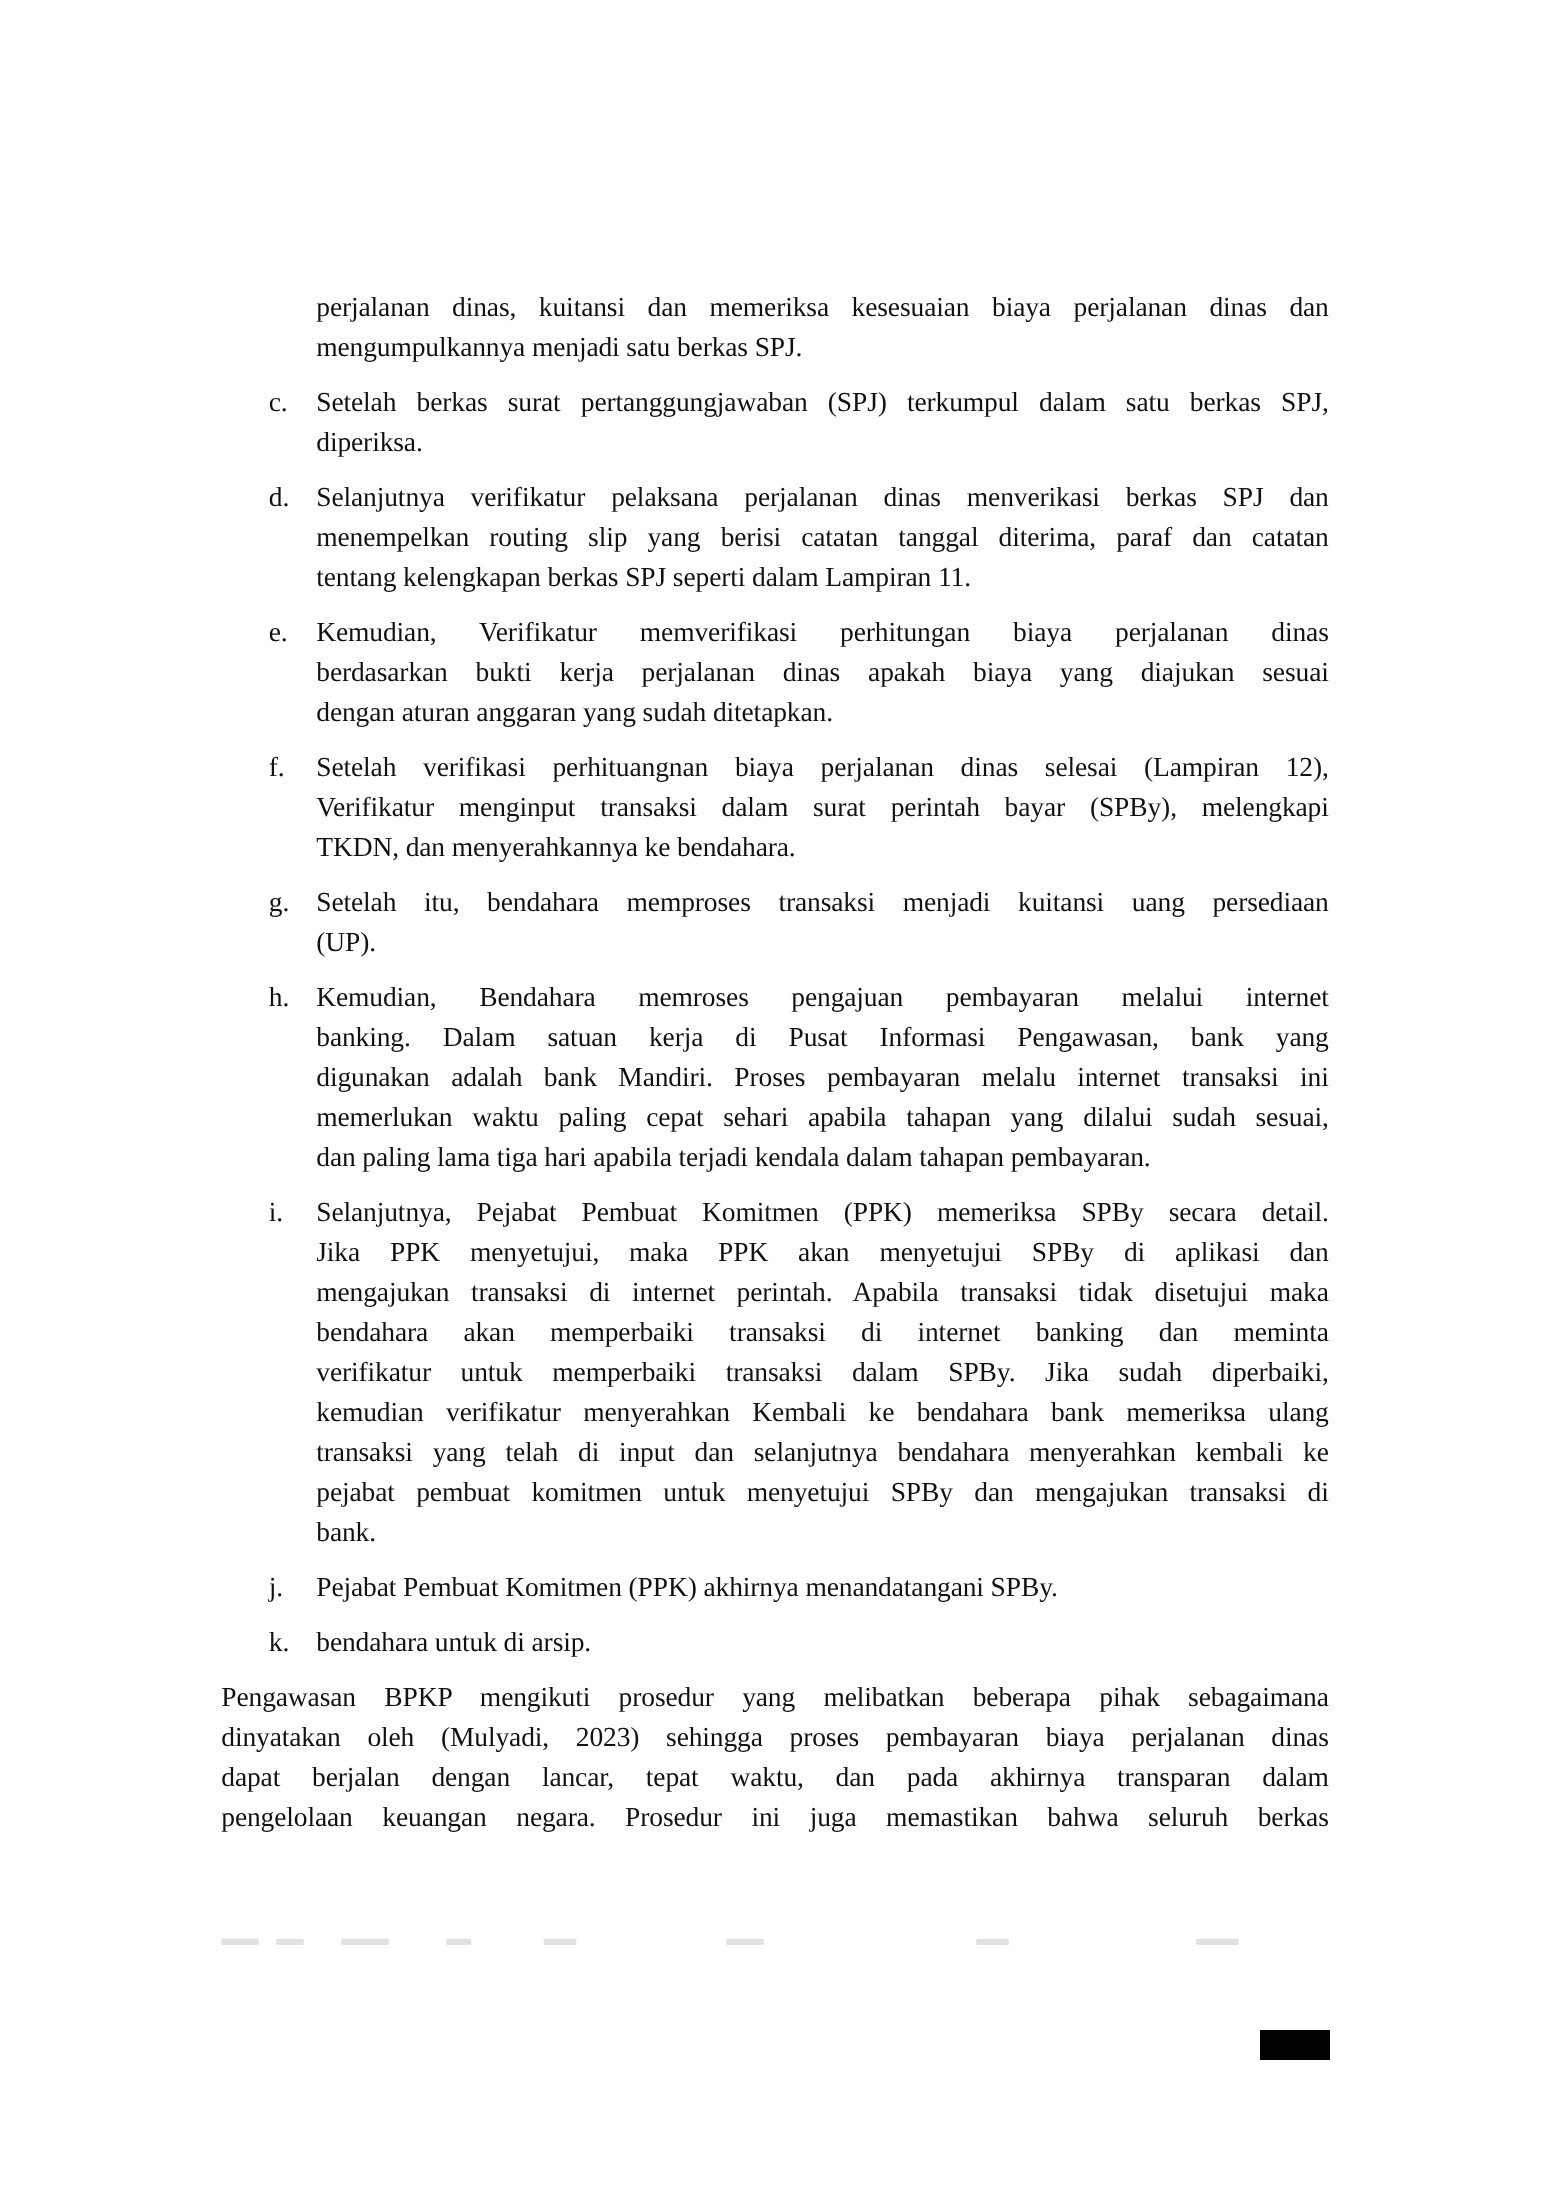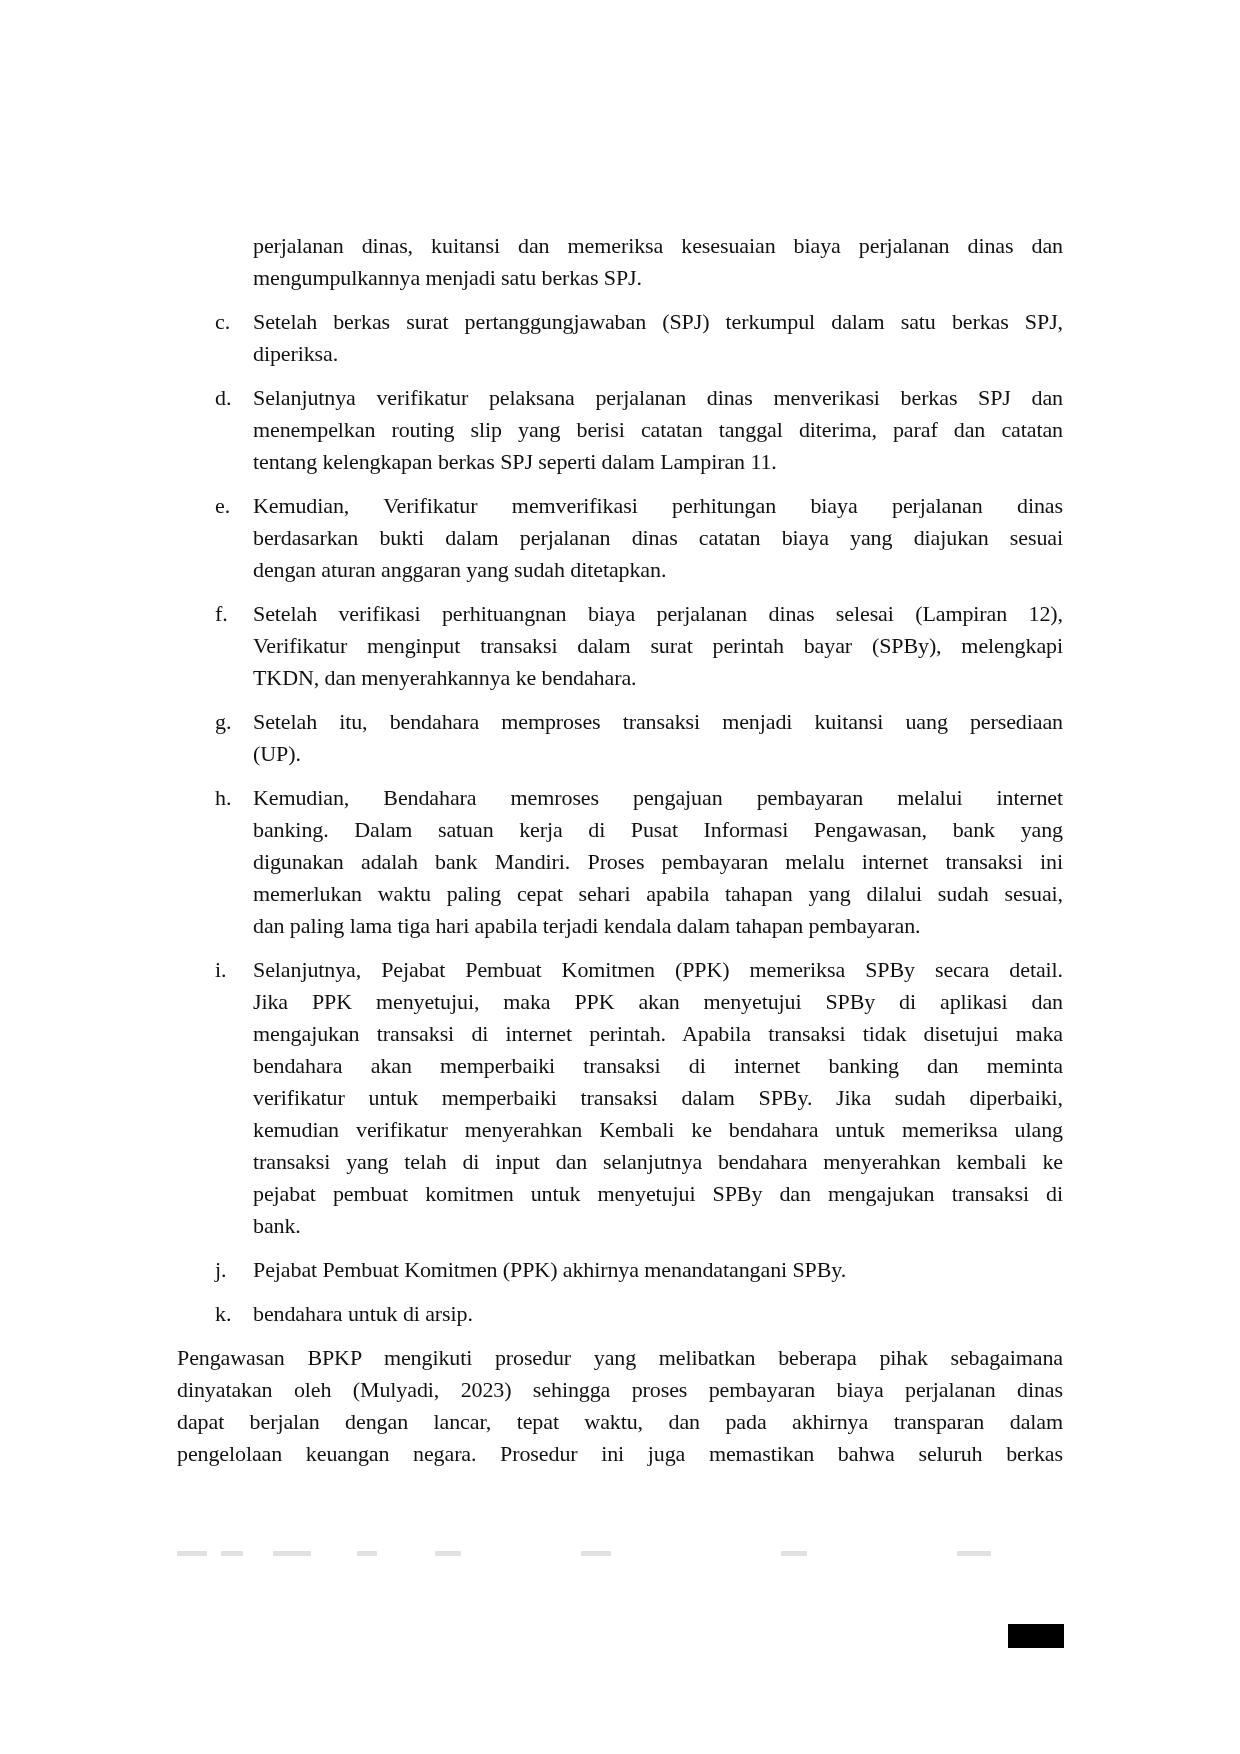--- a/index.html
+++ b/index.html
@@ -66,21 +66,21 @@
   <div class="para list-item">
     <span class="item-marker">d.</span>
     <div class="ln">Selanjutnya verifikatur pelaksana perjalanan dinas menverikasi berkas SPJ dan</div>
     <div class="ln">menempelkan routing slip yang berisi catatan tanggal diterima, paraf dan catatan</div>
     <div class="ln last">tentang kelengkapan berkas SPJ seperti dalam Lampiran 11.</div>
   </div>
 
   <div class="para list-item">
     <span class="item-marker">e.</span>
     <div class="ln">Kemudian, Verifikatur memverifikasi perhitungan biaya perjalanan dinas</div>
-    <div class="ln">berdasarkan bukti dalam perjalanan dinas catatan biaya yang diajukan sesuai</div>
+    <div class="ln">berdasarkan bukti kerja perjalanan dinas apakah biaya yang diajukan sesuai</div>
     <div class="ln last">dengan aturan anggaran yang sudah ditetapkan.</div>
   </div>
 
   <div class="para list-item">
     <span class="item-marker">f.</span>
     <div class="ln">Setelah verifikasi perhituangnan biaya perjalanan dinas selesai (Lampiran 12),</div>
     <div class="ln">Verifikatur menginput transaksi dalam surat perintah bayar (SPBy), melengkapi</div>
     <div class="ln last">TKDN, dan menyerahkannya ke bendahara.</div>
   </div>
 
@@ -99,21 +99,21 @@
     <div class="ln last">dan paling lama tiga hari apabila terjadi kendala dalam tahapan pembayaran.</div>
   </div>
 
   <div class="para list-item">
     <span class="item-marker">i.</span>
     <div class="ln">Selanjutnya, Pejabat Pembuat Komitmen (PPK) memeriksa SPBy secara detail.</div>
     <div class="ln">Jika PPK menyetujui, maka PPK akan menyetujui SPBy di aplikasi dan</div>
     <div class="ln">mengajukan transaksi di internet perintah. Apabila transaksi tidak disetujui maka</div>
     <div class="ln">bendahara akan memperbaiki transaksi di internet banking dan meminta</div>
     <div class="ln">verifikatur untuk memperbaiki transaksi dalam SPBy. Jika sudah diperbaiki,</div>
-    <div class="ln">kemudian verifikatur menyerahkan Kembali ke bendahara untuk memeriksa ulang</div>
+    <div class="ln">kemudian verifikatur menyerahkan Kembali ke bendahara bank memeriksa ulang</div>
     <div class="ln">transaksi yang telah di input dan selanjutnya bendahara menyerahkan kembali ke</div>
     <div class="ln">pejabat pembuat komitmen untuk menyetujui SPBy dan mengajukan transaksi di</div>
     <div class="ln last">bank.</div>
   </div>
 
   <div class="para list-item">
     <span class="item-marker">j.</span>
     <div class="ln last">Pejabat Pembuat Komitmen (PPK) akhirnya menandatangani SPBy.</div>
   </div>
 

